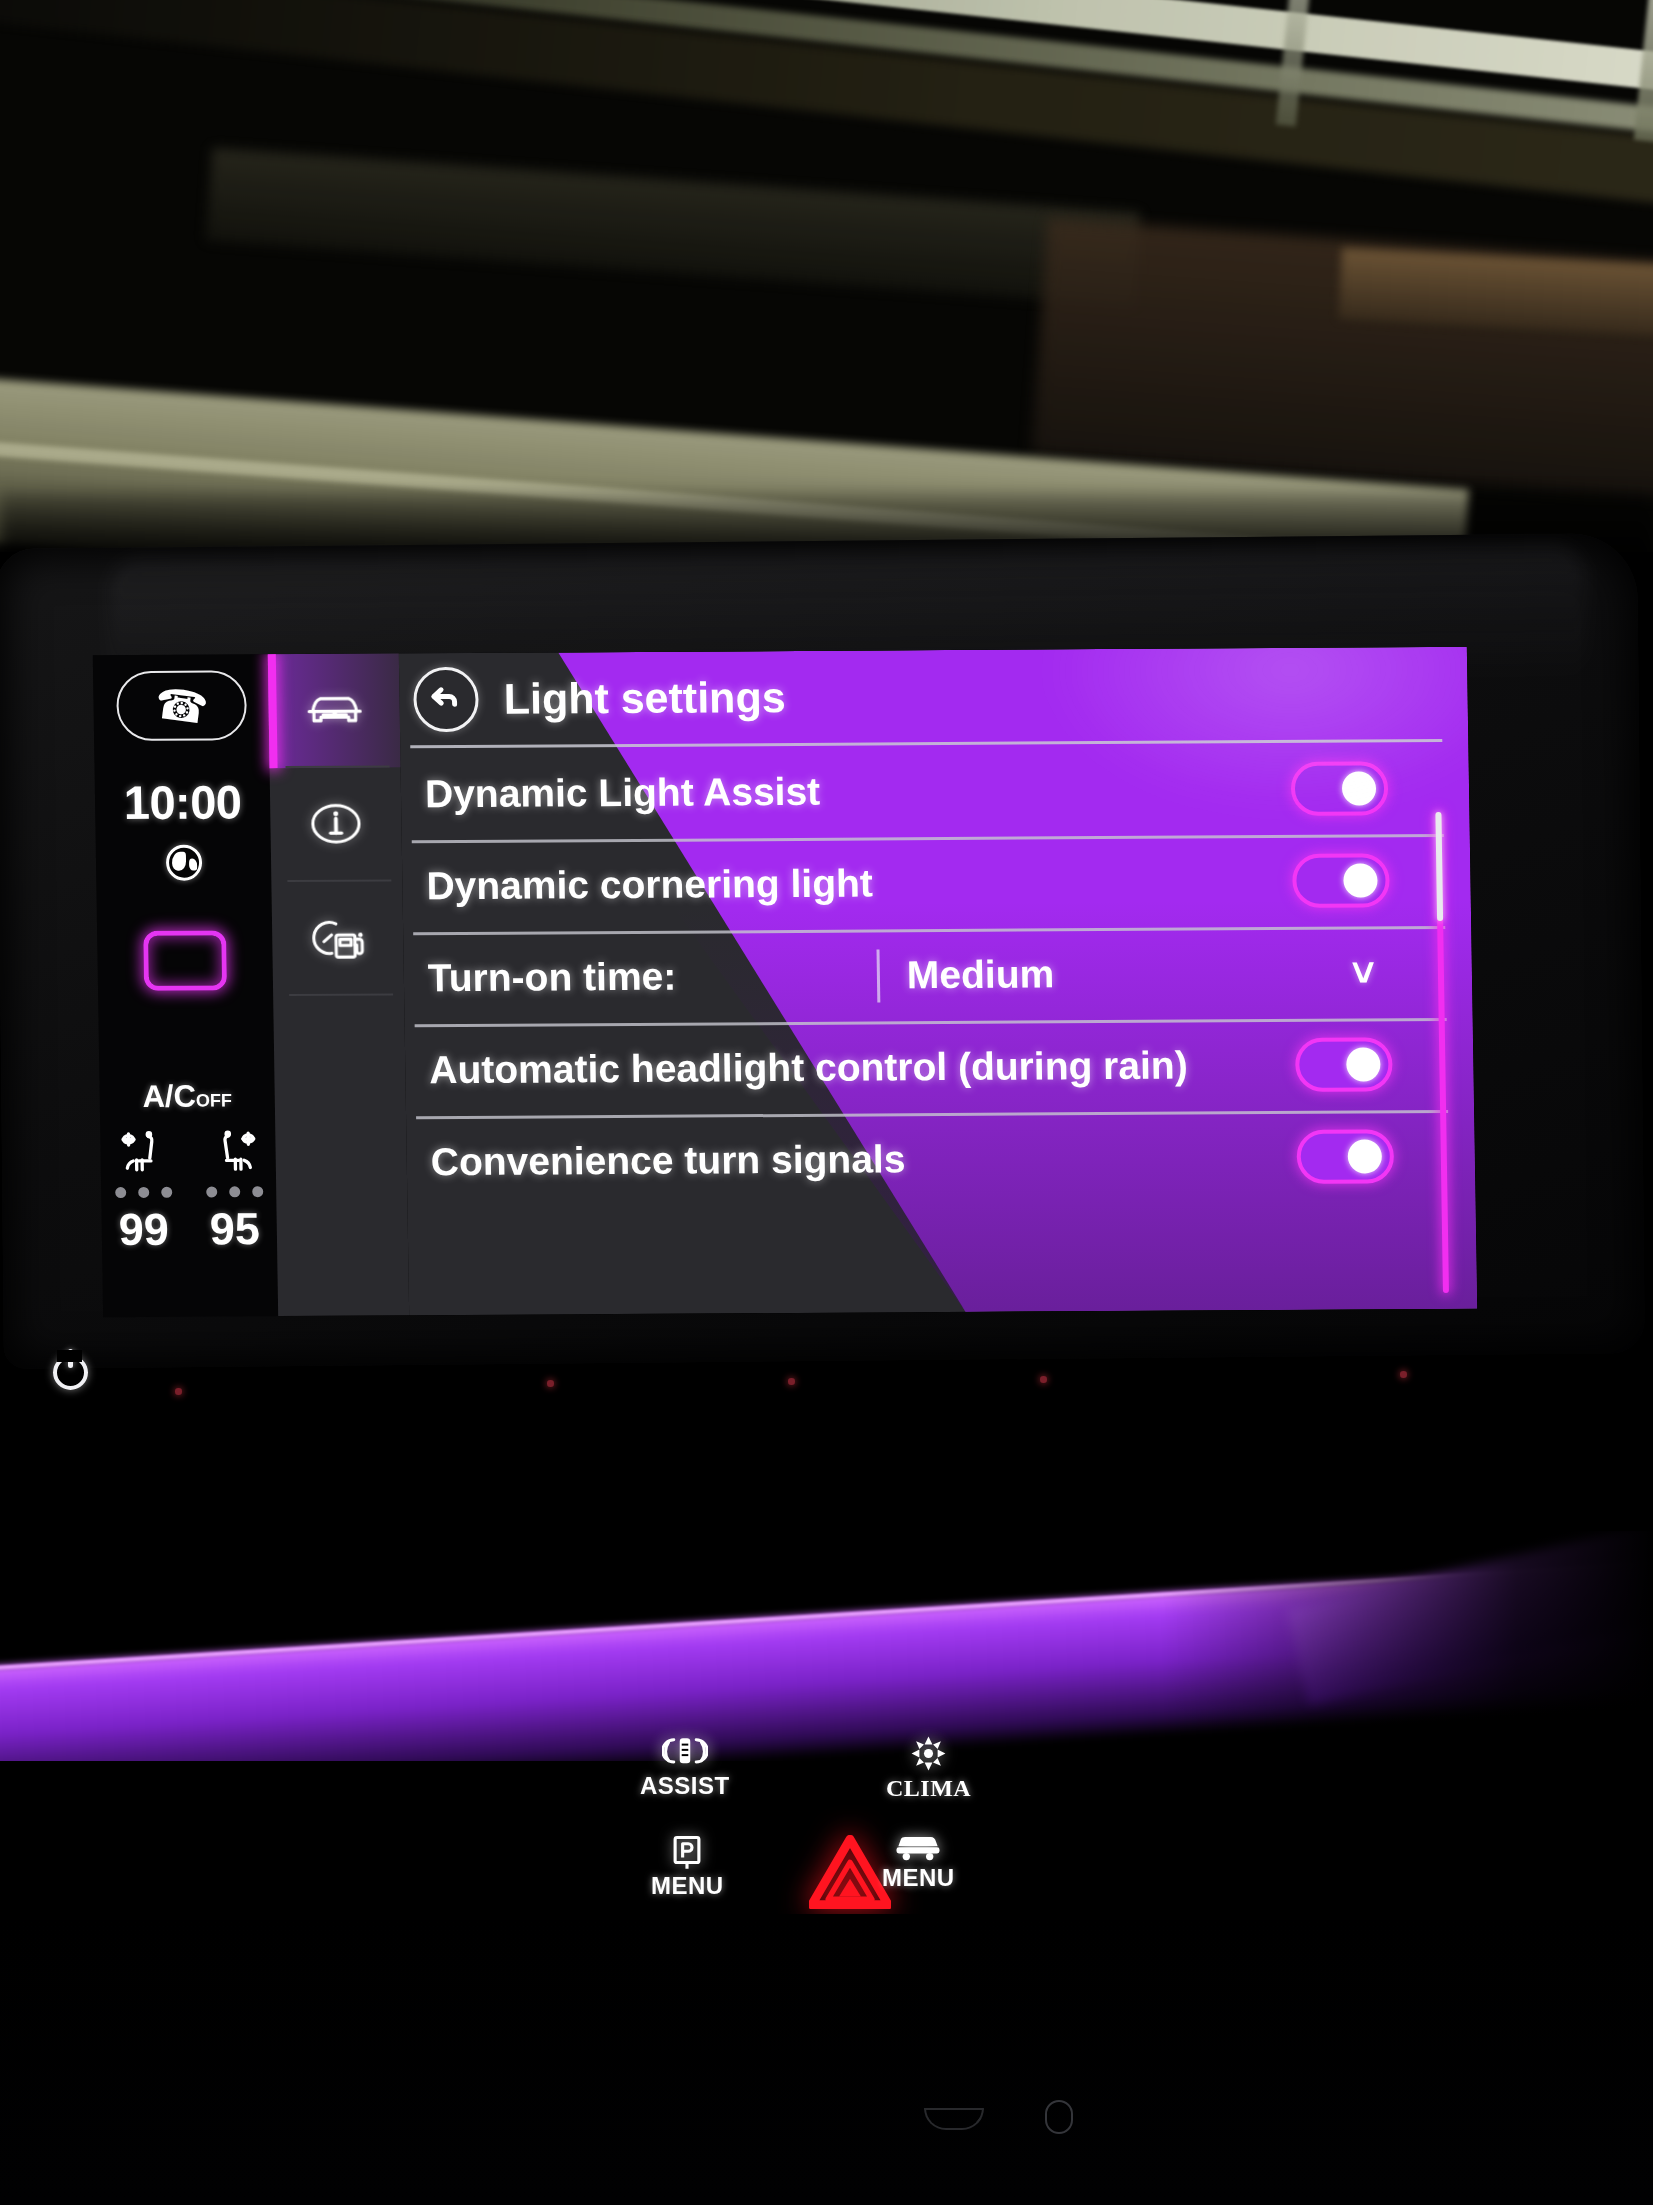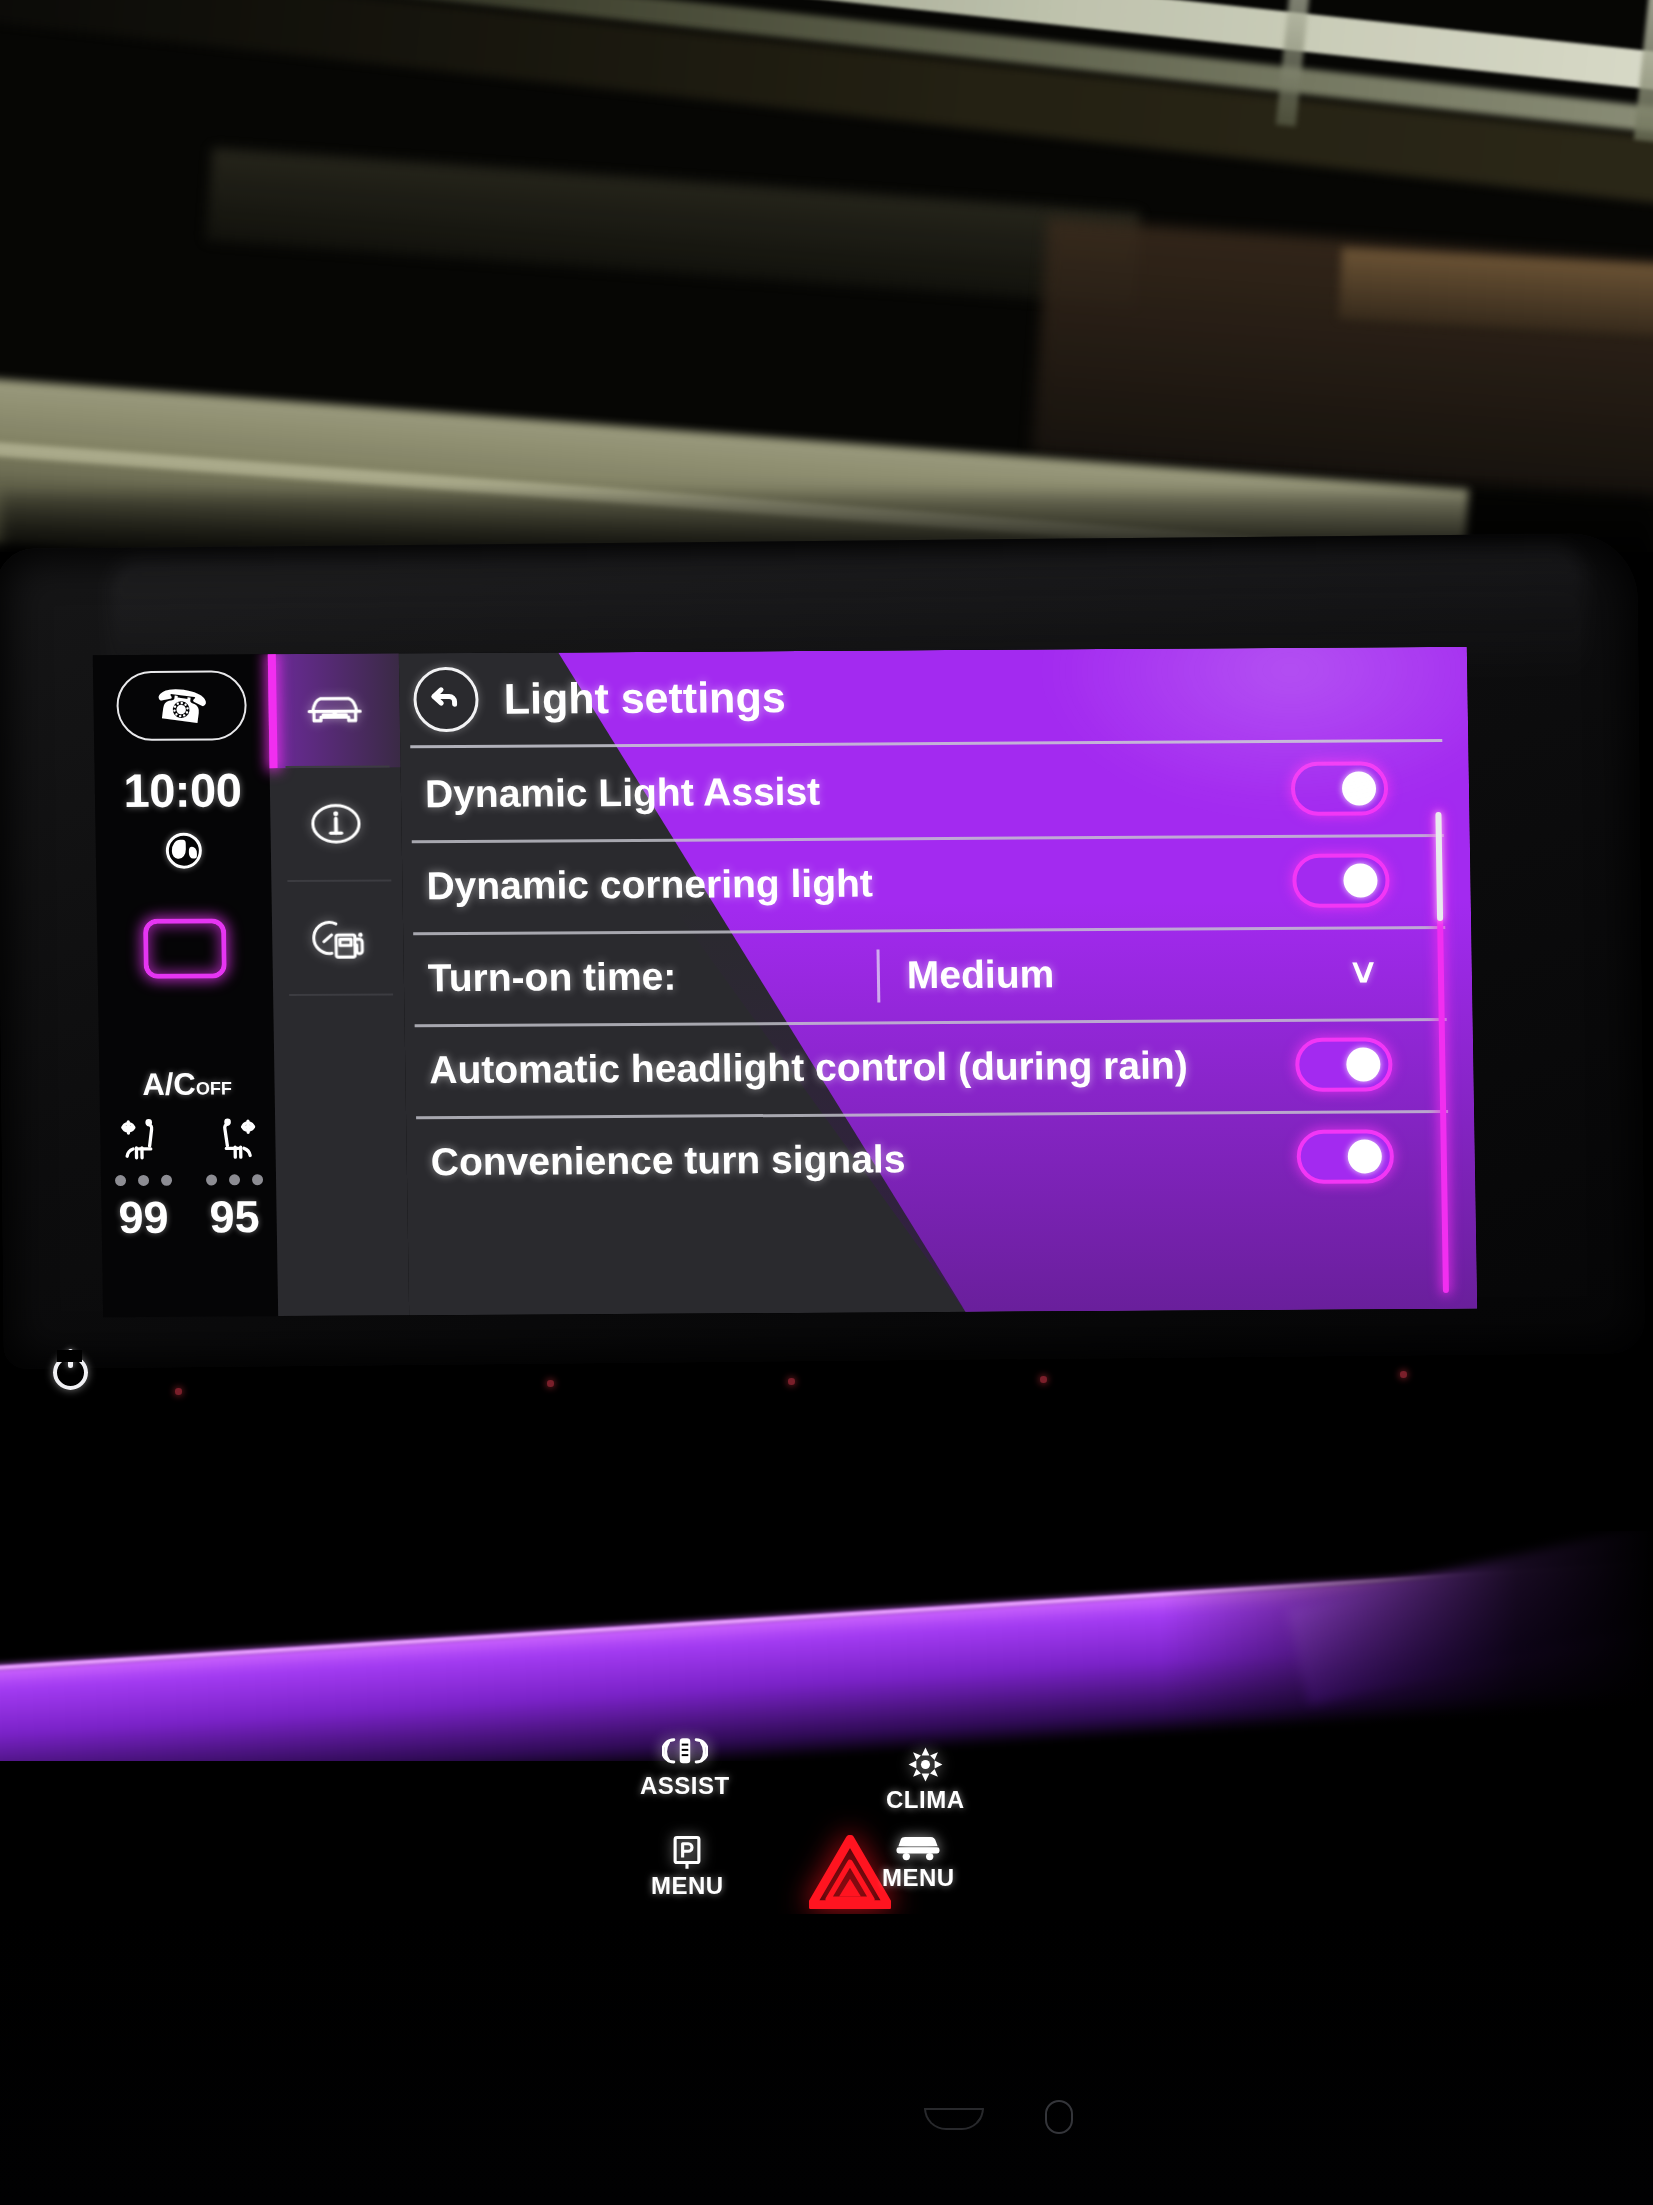--- a/index.html
+++ b/index.html
@@ -56,21 +56,21 @@
   .screen { position:absolute; left:98px; top:651px; width:1374px; height:662px;
             transform:rotate(-0.9deg) skewY(0.55deg); overflow:hidden;
             background:#0a0a0b; }
 
   
   .sidebar { position:absolute; left:0; top:0; width:175px; height:100%;
              background:#050506; display:flex; flex-direction:column; align-items:center; }
   .phone-pill { margin-top:16.4px; width:130px; height:70px; border:2.7px solid #e8e8ea;
                 border-radius:35px; display:flex; align-items:center; justify-content:center; }
   .phone-glyph { font-size:43px; color:#fff; line-height:1; transform:rotate(8deg) scaleX(-1); }
-  .clock { margin-top:22px; font-size:47px; font-weight:bold; color:#fff; letter-spacing:-0.5px;
+  .clock { margin-top:34px; font-size:47px; font-weight:bold; color:#fff; letter-spacing:-0.5px;
            text-shadow:0 0 7.7px rgba(255,255,255,.45); }
   .globe { margin-top:14.2px; width:36px; height:36px; border-radius:50%;
            border:3.8px solid #fff; position:relative; overflow:hidden;
            box-shadow:0 0 6.6px rgba(255,255,255,.4); }
   .globe::before { content:""; position:absolute; left:3.3px; top:4.4px; width:14.2px; height:18.6px;
                    background:#fff; border-radius:60% 20% 50% 40%; }
   .globe::after { content:""; position:absolute; right:1.1px; top:11px; width:8.8px; height:12px;
                   background:#fff; border-radius:40% 60% 30% 50%; }
   .amb-box { margin-top:50px; width:83px; height:60px; border:5.5px solid #e535f2;
              border-radius:14.2px; box-shadow:0 0 14.2px 2.2px rgba(229,53,242,.75),
@@ -432,21 +432,21 @@
           </g>
           <rect x="27" y="8" width="16" height="38" rx="5" fill="#fff"></rect>
           <rect x="30" y="16" width="10" height="3" fill="#000"></rect>
           <rect x="30" y="24" width="10" height="3" fill="#000"></rect>
           <rect x="30" y="32" width="10" height="3" fill="#000"></rect>
         </svg>
       </span>
       <span class="lbl">ASSIST</span>
     </div>
 
-    <div class="hwbtn" style="left:257px; top:22px;">
+    <div class="hwbtn" style="left:257px; top:11px;font-family:Liberation Serif, serif;">
       <span class="gl">
         <svg viewBox="0 0 60 60" width="39" height="39">
           <g fill="#fff">
             <circle cx="30" cy="30" r="7"></circle>
             <path d="M30 4l6 12h-12z"></path>
               <path d="M30 56l-6-12h12z"></path>
             <path d="M4 30l12-6v12z"></path>
               <path d="M56 30l-12 6v-12z"></path>
             <path d="M11 11l12 5-7 7z"></path>
               <path d="M49 49l-12-5 7-7z"></path>

